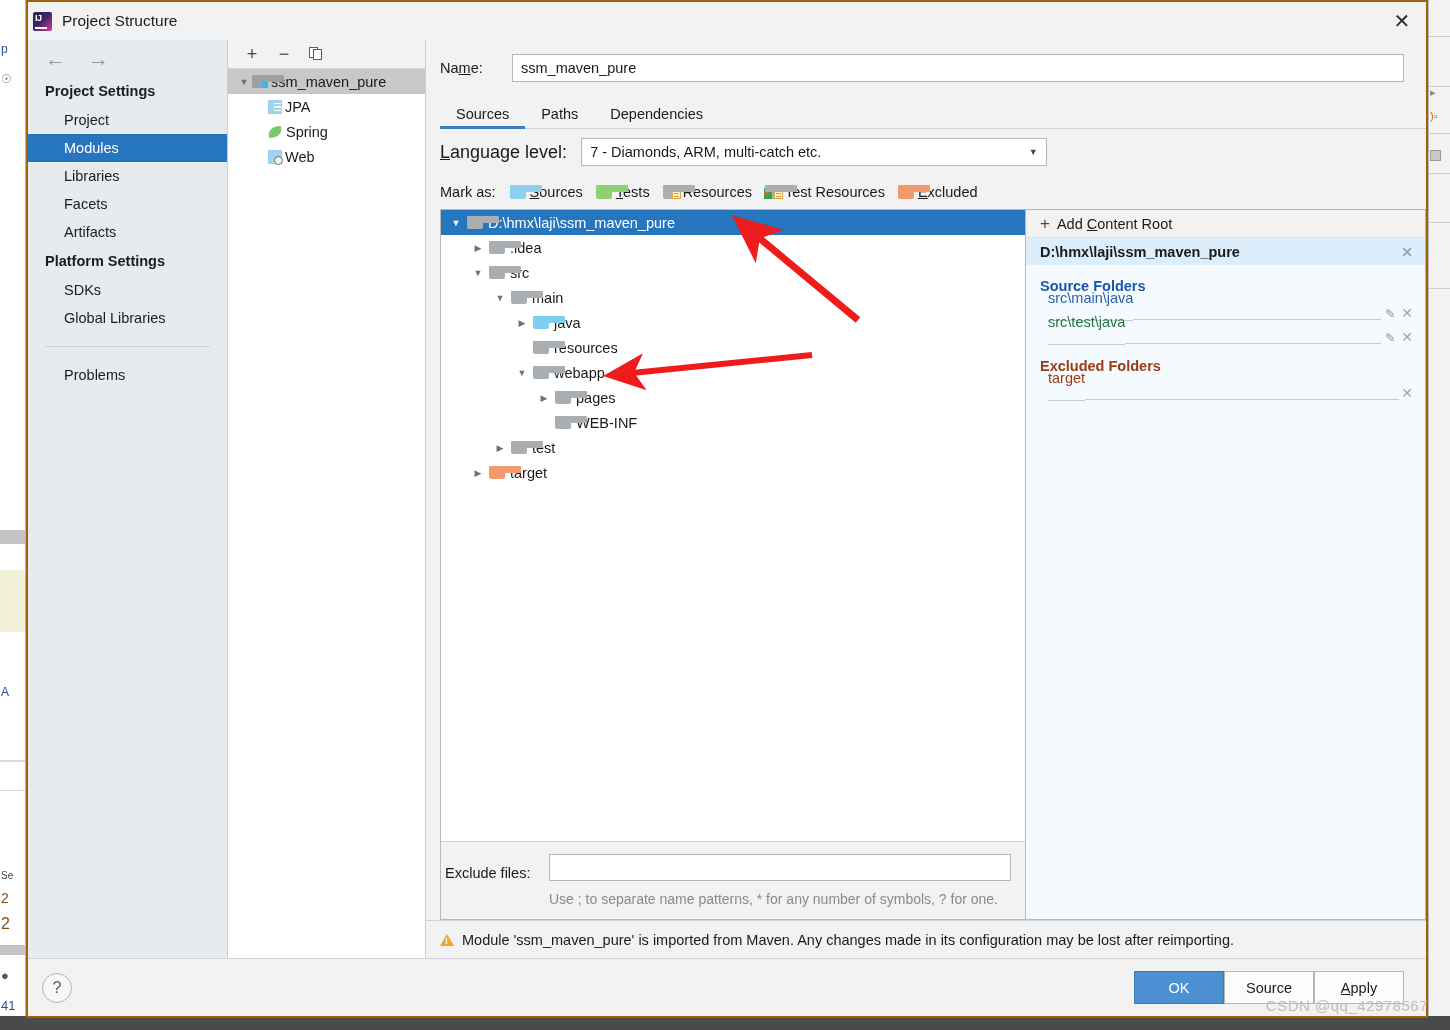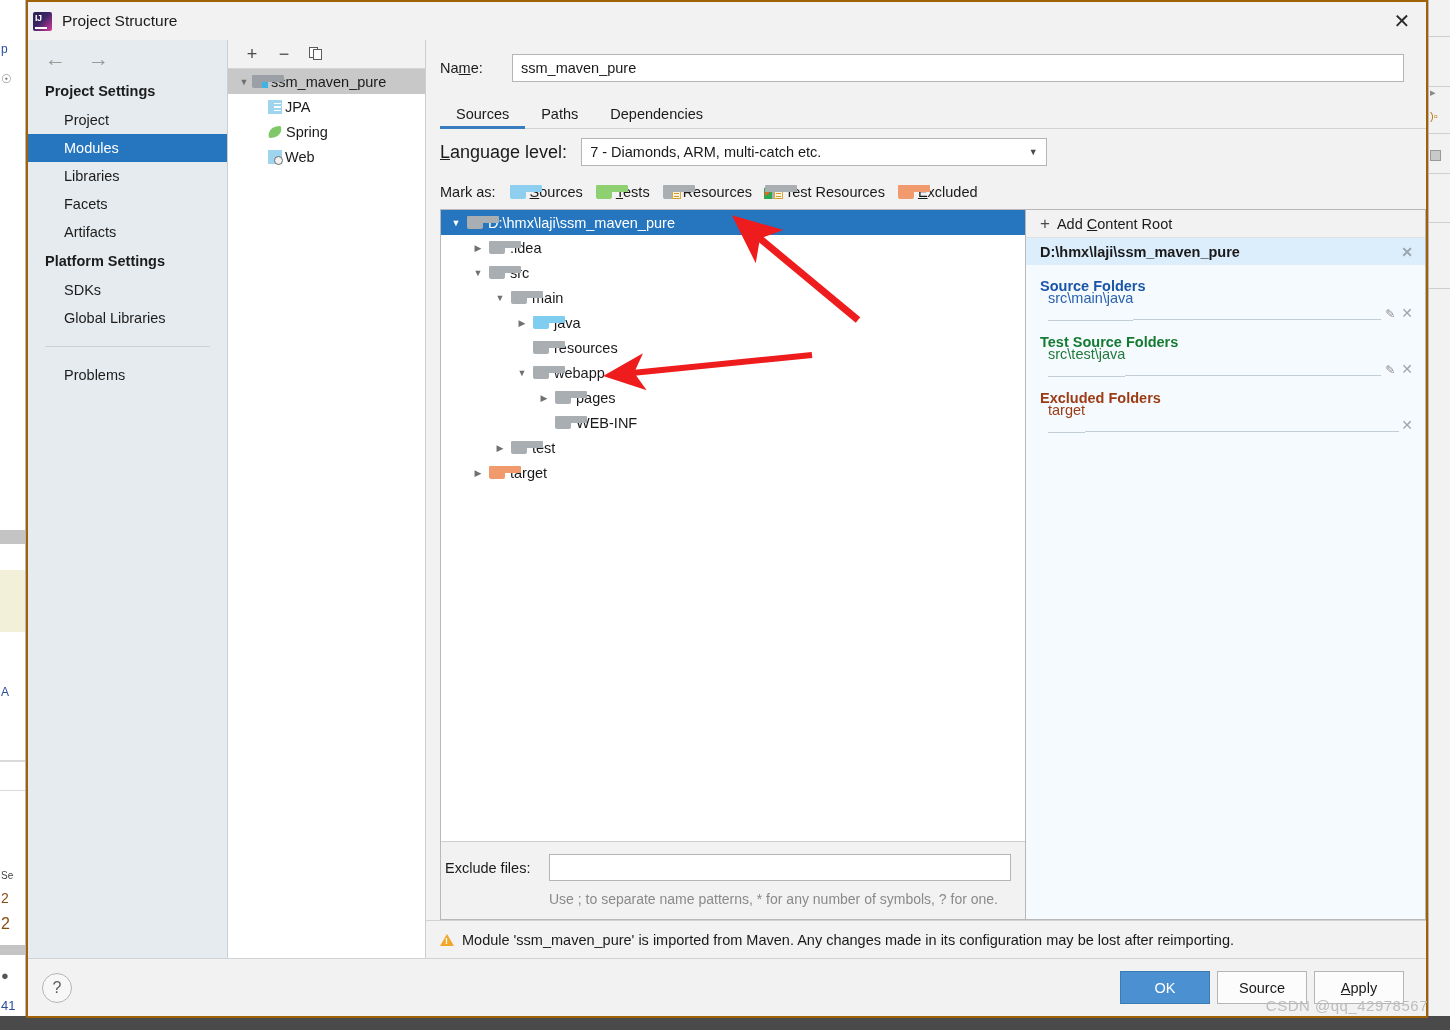--- a/index.html
+++ b/index.html
@@ -295,21 +295,21 @@
   .tfico .tab { position: absolute; left: 0; top: 0; width: 7px; height: 3px; border-radius: 1px 1px 0 0; }
   .tfico.gray .fld, .tfico.gray .tab { background: #a9aeb3; }
   .tfico.blue .fld, .tfico.blue .tab { background: #7fcdef; }
   .tfico.orange .fld, .tfico.orange .tab { background: #f09a6e; }
 
   #exclude-area {
     border-top: 1px solid #cfcfcf;
     padding: 12px 14px 10px 0;
     background: #f2f2f2;
   }
-  #exclude-row { display: flex; align-items: center; }
+  #exclude-row { display: flex; align-items: flex-end; }
   #exclude-row .lbl { font-size: 14.5px; color: #1a1a1a; width: 108px; padding-left: 4px; }
   #exclude-input {
     flex: 1 1 auto; height: 27px; border: 1px solid #b5b5b5; background: #ffffff;
     font-family: "Liberation Sans", sans-serif; font-size: 14.5px; padding: 0 7px;
   }
   #exclude-hint {
     margin-left: 108px; margin-top: 8px;
     font-size: 14px; color: #8a8a8a; line-height: 20px; max-width: 480px;
   }
 
@@ -386,21 +386,21 @@
     border-top: 1px solid #d2d2d2;
     display: flex; align-items: center;
     padding: 0 22px 0 14px; position: relative;
   }
   #help-btn {
     width: 30px; height: 30px; border-radius: 50%;
     border: 1px solid #b5b5b5; background: #f7f7f7;
     display: flex; align-items: center; justify-content: center;
     font-size: 16px; color: #5a5a5a; cursor: pointer;
   }
-  #footer-btns { margin-left: auto; display: flex; gap: 7px; padding-left: 19px; }
+  #footer-btns { margin-left: auto; display: flex; gap: 0; padding-left: 19px; }
   .dbtn {
     min-width: 90px; height: 33px; padding: 0 14px;
     border: 1px solid #b5b5b5; background: #fcfcfc;
     font-family: "Liberation Sans", sans-serif; font-size: 14.5px; color: #1a1a1a;
     display: flex; align-items: center; justify-content: center; cursor: pointer;
   }
   .dbtn.primary {
     background: #4b90d1; border-color: #3d7bb5; color: #ffffff;
   }
   .dbtn u { text-decoration: underline; }
@@ -729,21 +729,20 @@
           </div>
 
           <div class="sec-title src">Source Folders</div>
           <div class="folder-row src">
             <span class="fpath">src\main\java</span>
             <span class="spacer"></span>
             <span class="pencil">✎</span>
             <span class="xbtn">✕</span>
           </div>
 
-          <div class="sec-title test">Test Source Folders</div>
           <div class="folder-row test">
             <span class="fpath">src\test\java</span>
             <span class="spacer"></span>
             <span class="pencil">✎</span>
             <span class="xbtn">✕</span>
           </div>
 
           <div class="sec-title exc">Excluded Folders</div>
           <div class="folder-row exc">
             <span class="fpath">target</span>

